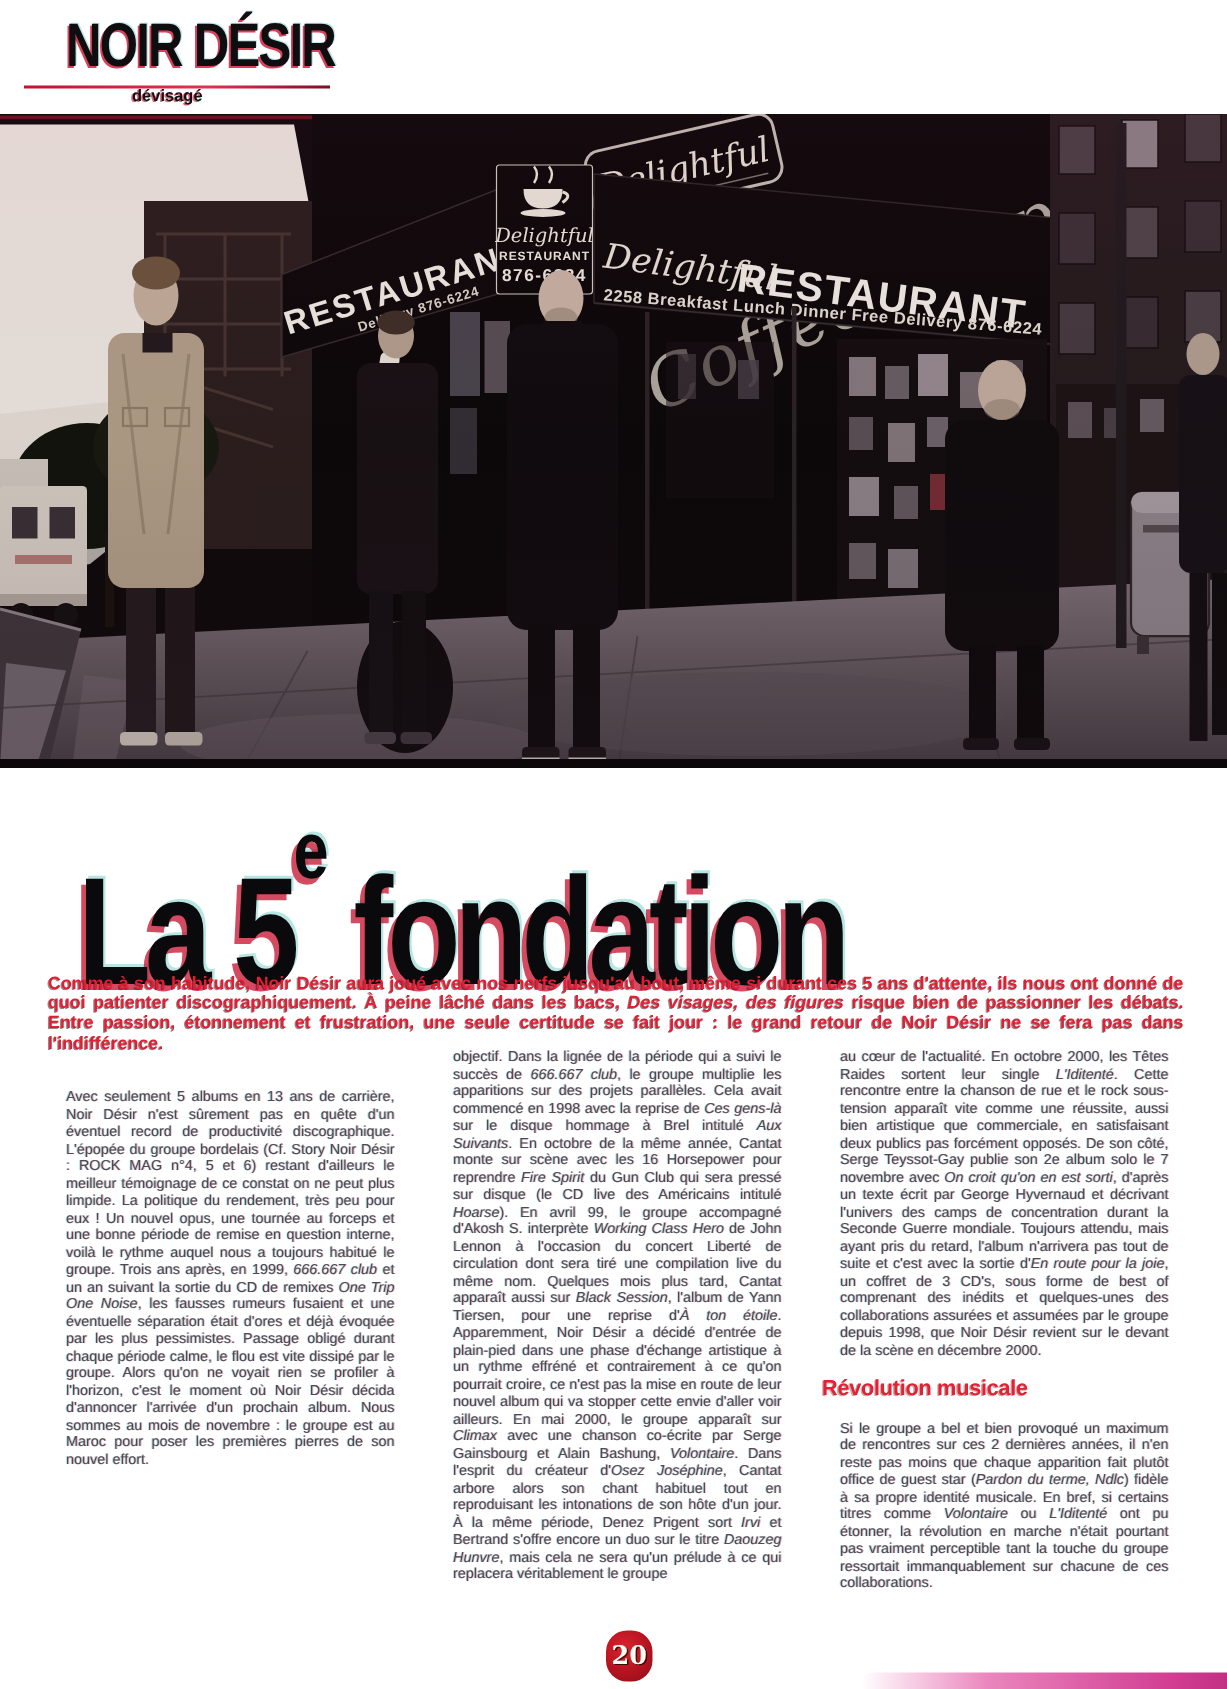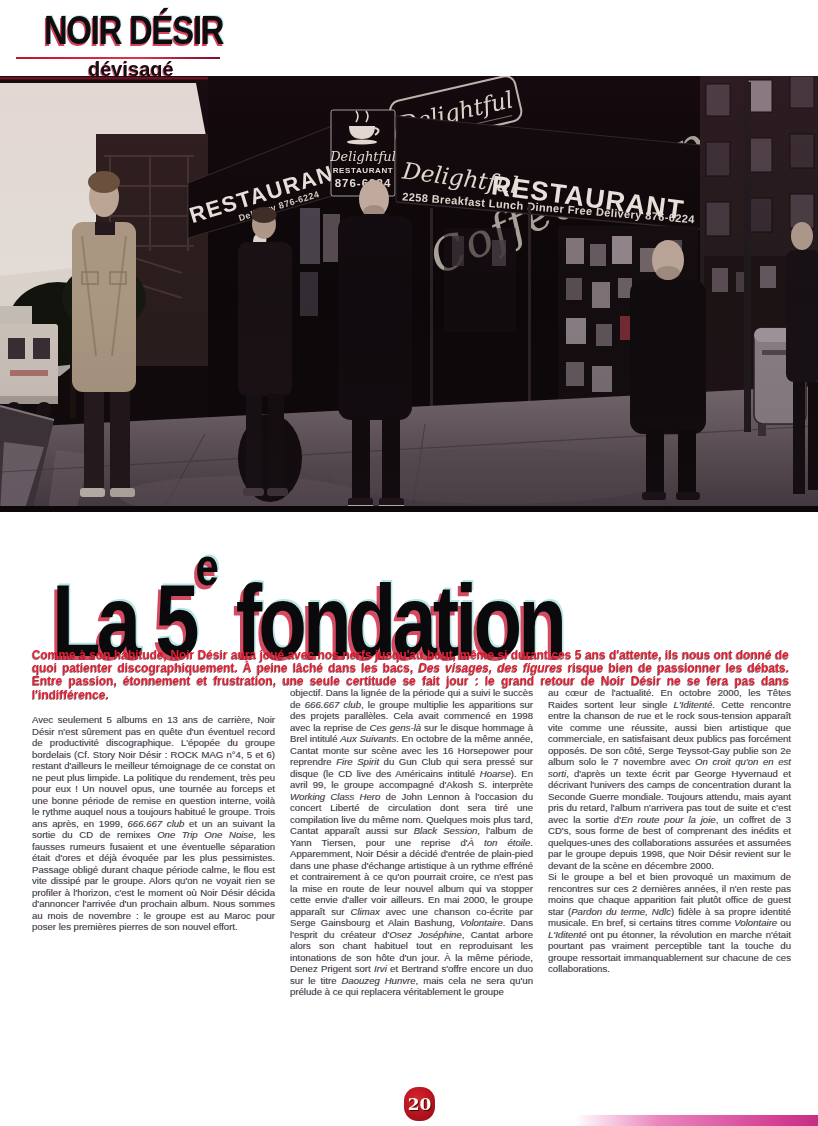--- a/index.html
+++ b/index.html
@@ -15,21 +15,21 @@
     position:absolute; top:2px; left:28px;
     font-size:41px; font-weight:900; letter-spacing:-1.5px; line-height:1;
     color:#0e0d10; white-space:nowrap;
     transform:scaleX(.80); transform-origin:left top;
     text-shadow:-1.5px 1.5px 0 rgba(208,18,48,.8), 1px -1px 0 rgba(0,160,150,.25);
   }
   .masthead-rule1 { position:absolute; top:49px; left:0; width:204px; height:2px;
     background:linear-gradient(to right,#c01330,#e23151 60%,#7e0e26); }
   .masthead-tagline {
     position:absolute; top:50px; left:72px;
-    font-size:20px; font-weight:900; color:#121014; letter-spacing:0;
+    font-size:11px; font-weight:900; color:#121014; letter-spacing:0;
     text-shadow:-1px 1px 0 rgba(208,18,48,.65);
   }
   .masthead-rule2 { position:absolute; top:68px; left:0; width:134px; height:2px;
     background:linear-gradient(to right,#e23151,#a81030); }
 
   
   .photo { position:absolute; top:76px; left:0; width:818px; height:436px; }
   .photo svg { display:block; }
 
   
@@ -51,21 +51,21 @@
   }
   .intro i { font-style:italic; }
 
   
   .cols { position:absolute; top:687px; left:32px; width:759px; display:flex; gap:15px; }
   .col {
     width:243px; font-size:9.6px; line-height:11.5px; color:#4c4a52;
     text-align:justify;
     text-shadow:0.6px 0 0 rgba(214,40,70,.35), -0.6px 0 0 rgba(0,172,178,.32);
   }
-  .col p { margin:0; }
+  .col p { margin:12px; }
   .col .crosshead {
     font-size:14.5px; font-weight:900; color:#e42031; letter-spacing:-.2px;
     margin:13px 0 2px 0; line-height:1.1;
     text-shadow:-0.9px 0.9px 0 rgba(110,8,22,.35);
   }
   .col-1 { padding-top:27px; }
 
   
   .page-badge {
     position:absolute; left:404px; top:1087px; width:31px; height:34px;
@@ -315,20 +315,21 @@
 
   <div class="cols">
     <div class="col col-1">
       <p>Avec seulement 5 albums en 13 ans de carrière, Noir Désir n'est sûrement pas en quête d'un éventuel record de productivité discographique. L'épopée du groupe bordelais (Cf. Story Noir Désir : ROCK MAG n°4, 5 et 6) restant d'ailleurs le meilleur témoignage de ce constat on ne peut plus limpide. La politique du rendement, très peu pour eux ! Un nouvel opus, une tournée au forceps et une bonne période de remise en question interne, voilà le rythme auquel nous a toujours habitué le groupe. Trois ans après, en 1999, <i>666.667 club</i> et un an suivant la sortie du CD de remixes <i>One Trip One Noise</i>, les fausses rumeurs fusaient et une éventuelle séparation était d'ores et déjà évoquée par les plus pessimistes. Passage obligé durant chaque période calme, le flou est vite dissipé par le groupe. Alors qu'on ne voyait rien se profiler à l'horizon, c'est le moment où Noir Désir décida d'annoncer l'arrivée d'un prochain album. Nous sommes au mois de novembre : le groupe est au Maroc pour poser les premières pierres de son nouvel effort.</p>
     </div>
     <div class="col col-2">
       <p>objectif. Dans la lignée de la période qui a suivi le succès de <i>666.667 club</i>, le groupe multiplie les apparitions sur des projets parallèles. Cela avait commencé en 1998 avec la reprise de <i>Ces gens-là</i> sur le disque hommage à Brel intitulé <i>Aux Suivants</i>. En octobre de la même année, Cantat monte sur scène avec les 16 Horsepower pour reprendre <i>Fire Spirit</i> du Gun Club qui sera pressé sur disque (le CD live des Américains intitulé <i>Hoarse</i>). En avril 99, le groupe accompagné d'Akosh S. interprète <i>Working Class Hero</i> de John Lennon à l'occasion du concert Liberté de circulation dont sera tiré une compilation live du même nom. Quelques mois plus tard, Cantat apparaît aussi sur <i>Black Session</i>, l'album de Yann Tiersen, pour une reprise d'<i>À ton étoile</i>. Apparemment, Noir Désir a décidé d'entrée de plain-pied dans une phase d'échange artistique à un rythme effréné et contrairement à ce qu'on pourrait croire, ce n'est pas la mise en route de leur nouvel album qui va stopper cette envie d'aller voir ailleurs. En mai 2000, le groupe apparaît sur <i>Climax</i> avec une chanson co-écrite par Serge Gainsbourg et Alain Bashung, <i>Volontaire</i>. Dans l'esprit du créateur d'<i>Osez Joséphine</i>, Cantat arbore alors son chant habituel tout en reproduisant les intonations de son hôte d'un jour. À la même période, Denez Prigent sort <i>Irvi</i> et Bertrand s'offre encore un duo sur le titre <i>Daouzeg Hunvre</i>, mais cela ne sera qu'un prélude à ce qui replacera véritablement le groupe</p>
     </div>
     <div class="col col-3">
       <p>au cœur de l'actualité. En octobre 2000, les Têtes Raides sortent leur single <i>L'Iditenté</i>. Cette rencontre entre la chanson de rue et le rock sous-tension apparaît vite comme une réussite, aussi bien artistique que commerciale, en satisfaisant deux publics pas forcément opposés. De son côté, Serge Teyssot-Gay publie son 2e album solo le 7 novembre avec <i>On croit qu'on en est sorti</i>, d'après un texte écrit par George Hyvernaud et décrivant l'univers des camps de concentration durant la Seconde Guerre mondiale. Toujours attendu, mais ayant pris du retard, l'album n'arrivera pas tout de suite et c'est avec la sortie d'<i>En route pour la joie</i>, un coffret de 3 CD's, sous forme de best of comprenant des inédits et quelques-unes des collaborations assurées et assumées par le groupe depuis 1998, que Noir Désir revient sur le devant de la scène en décembre 2000.</p>
+      <div class="crosshead">Révolution musicale</div>
       <p>Si le groupe a bel et bien provoqué un maximum de rencontres sur ces 2 dernières années, il n'en reste pas moins que chaque apparition fait plutôt office de guest star (<i>Pardon du terme, Ndlc</i>) fidèle à sa propre identité musicale. En bref, si certains titres comme <i>Volontaire</i> ou <i>L'Iditenté</i> ont pu étonner, la révolution en marche n'était pourtant pas vraiment perceptible tant la touche du groupe ressortait immanquablement sur chacune de ces collaborations.</p>
     </div>
   </div>
 
   <div class="page-badge">20</div>
 
   <div class="pink-strip"></div>
 
 </div>
 

